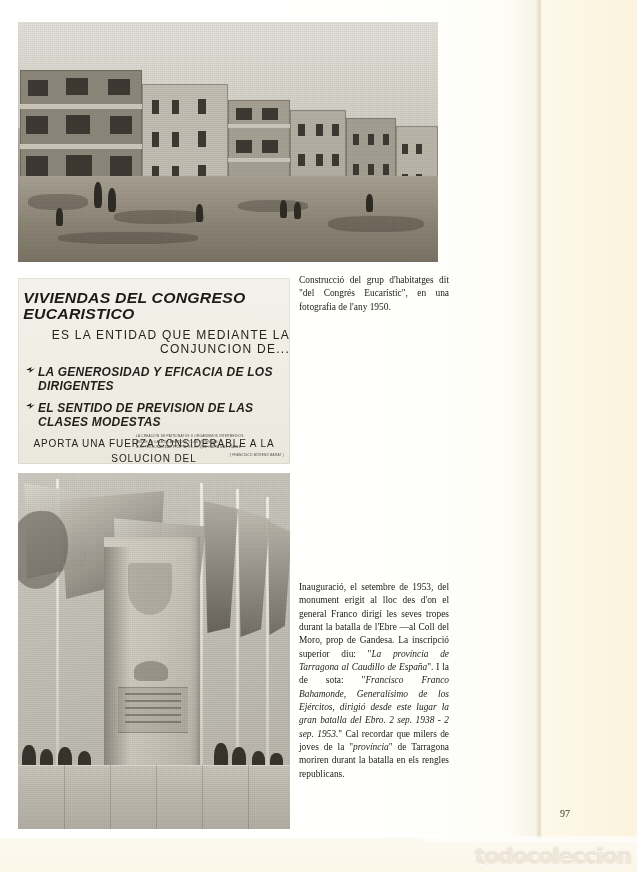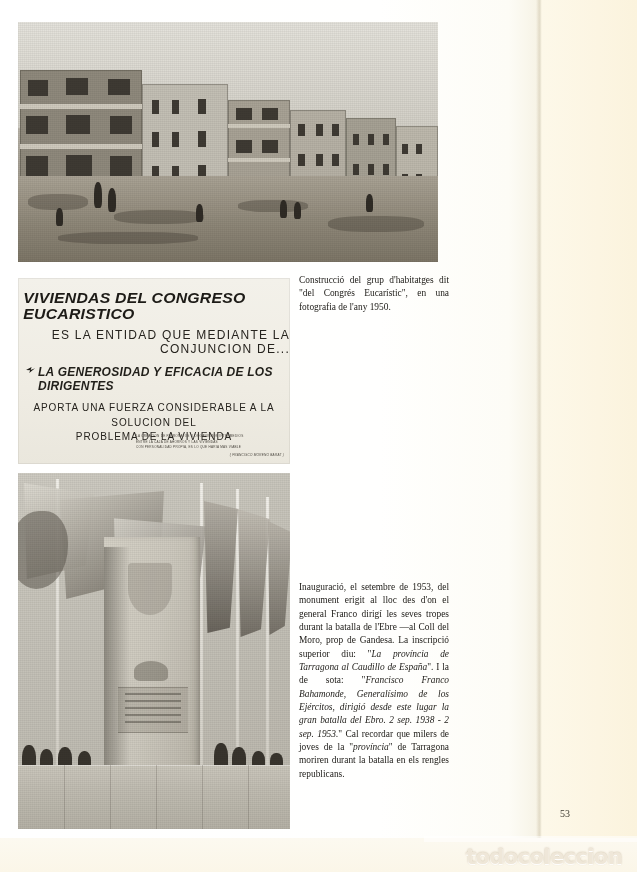--- a/index.html
+++ b/index.html
@@ -140,21 +140,21 @@
 
   #folio{
     position:absolute;left:560px;top:808px;
     font-family:"Liberation Serif", serif;font-size:10px;color:#3b382f;
   }
 
   
   #watermark{
     position:absolute;left:424px;top:842px;width:213px;height:30px;
     display:flex;align-items:center;justify-content:flex-end;
-    padding-right:15px;box-sizing:border-box;
+    padding-right:6px;box-sizing:border-box;
     font-family:"DejaVu Sans", sans-serif;
     font-weight:700;font-size:21px;letter-spacing:-.6px;
     color:#efe7d8;
     text-shadow:0 1px 0 #fff, 0 0 2px rgba(190,175,150,.9);
     opacity:.95;
   }
   #wm-tab{
     position:absolute;left:424px;top:836px;width:213px;height:6px;
     background:rgba(255,255,255,.55);
   }
@@ -255,20 +255,21 @@
     <div class="person" style="left:348px;top:172px;width:7px;height:18px;"></div>
 
     <div class="grain"></div>
   </div>
 
   <div id="poster">
     <div class="ph">VIVIENDAS DEL CONGRESO EUCARISTICO</div>
     <div class="sub">ES LA ENTIDAD QUE MEDIANTE LA CONJUNCION DE...</div>
     <ul>
       <li><span class="bullet"></span><span>LA GENEROSIDAD Y EFICACIA DE LOS DIRIGENTES</span></li>
+      <li><span class="bullet"></span><span>EL SENTIDO DE PREVISION DE LAS CLASES MODESTAS</span></li>
     </ul>
     <div class="tail">
       <span>APORTA UNA FUERZA CONSIDERABLE A LA SOLUCION DEL</span><br>
       <span>PROBLEMA DE LA VIVIENDA</span>
     </div>
     <div class="fine">
       <span>LA CREACION DE PATRONATOS U ORGANISMOS INTERMEDIOS</span><br>
       <span>ENTRE LA CAJA DE AHORROS Y LAS VIVIENDAS</span><br>
       <span>CON PERSONALIDAD PROPIA, ES LO QUE HARIA MAS VIABLE</span>
       <span class="sig">( FRANCISCO MORENO BARAT )</span>
@@ -330,18 +331,18 @@
 
     <div class="grain"></div>
   </div>
 
   <div class="caption" id="cap-top">Construcció del grup d'habitatges dit "del Congrés Eucarístic", en una fotografia de l'any 1950.</div>
 
   <div class="caption" id="cap-bot">
     <span>Inauguració, el setembre de 1953, del monument erigit al lloc des d'on el general Franco dirigí les seves tropes durant la batalla de l'Ebre —al Coll del Moro, prop de Gandesa. La inscripció superior diu: "</span><i>La província de Tarragona al Caudillo de España</i><span>". I la de sota: "</span><i>Francisco Franco Bahamonde, Generalísimo de los Ejércitos, dirigió desde este lugar la gran batalla del Ebro. 2 sep. 1938 - 2 sep. 1953.</i><span>" Cal recordar que milers de joves de la "</span><i>província</i><span>" de Tarragona moriren durant la batalla en els rengles republicans.</span>
   </div>
 
-  <div id="folio">53</div>
+  <div id="folio">97</div>
 
   <div id="wm-tab"></div>
   <div id="watermark">todocoleccion</div>
 
 </div>
 
 </body></html>

